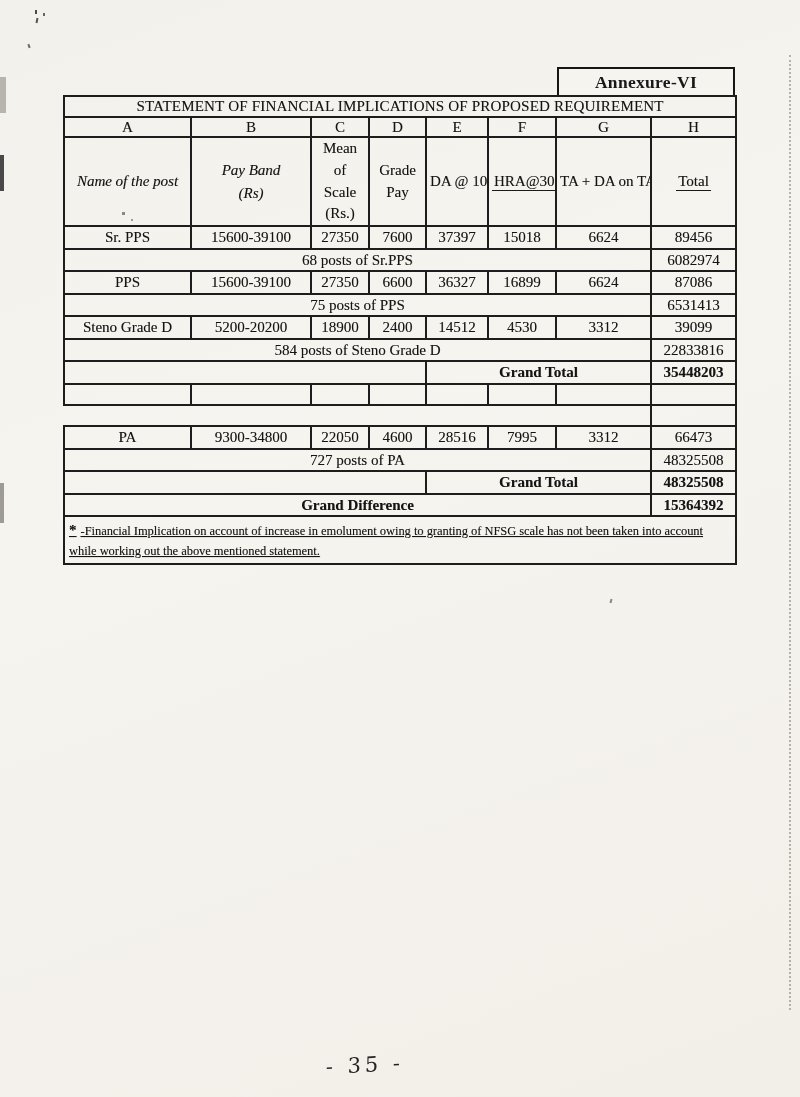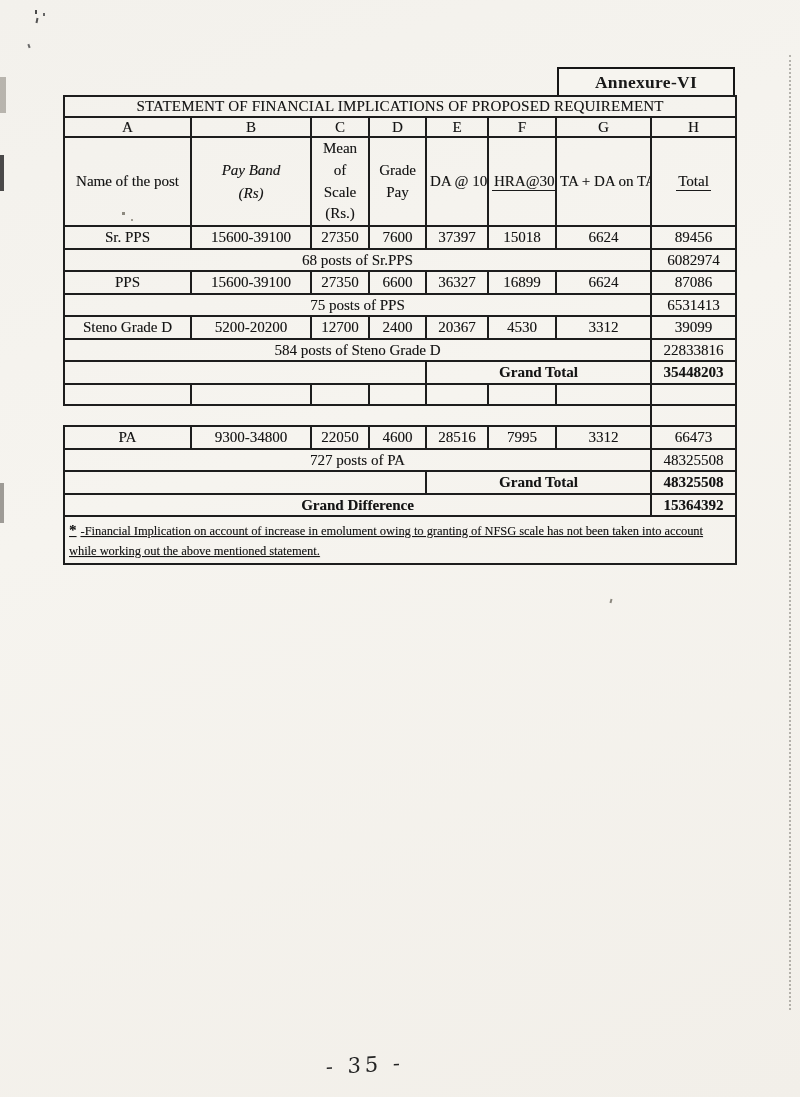--- a/index.html
+++ b/index.html
@@ -49,21 +49,21 @@
     overflow: hidden;
     white-space: nowrap;
     text-shadow: 0.3px 0.3px 0.6px rgba(25,25,25,0.35);
   }
 
   .r-title td { height: 19px; font-size: 16px; letter-spacing: 0.2px; }
   .r-letters td { height: 18px; font-size: 15.5px; }
   .und { border-bottom: 1.5px solid #1a1a1a; padding: 0 2px 1px 2px; }
 
   .r-header td { height: 87px; }
-  td.h-a { text-align: left; font-size: 14.5px; padding-left: 3px; }
+  td.h-a { text-align: left; font-size: 14.5px; padding-left: 3px; font-style: italic; }
   td.h-b { text-align: left; font-size: 15px; padding-left: 4px; line-height: 1.5; white-space: normal; font-style: italic; }
   td.h-c { font-size: 15px; line-height: 1.45; white-space: normal; }
   td.h-d { vertical-align: top; padding-top: 5px; font-size: 15px; line-height: 1.45; white-space: normal; }
   td.h-e { font-size: 11.5px; }
   td.h-f { font-size: 11.5px; }
   td.h-g { font-size: 11.5px; padding: 0 1px; }
   td.h-h { font-size: 15.5px; }
 
   .r-post td { height: 21px; }
   .r-span td { height: 20px; }
@@ -194,23 +194,23 @@
     </tr>
 
     <tr class="r-span">
       <td colspan="7" class="c-label">75 posts of PPS</td>
       <td>6531413</td>
     </tr>
 
     <tr class="r-post">
       <td class="c-post">Steno Grade D</td>
       <td class="c-band">5200-20200</td>
-      <td>12700</td>
+      <td>18900</td>
       <td>2400</td>
-      <td>20367</td>
+      <td>14512</td>
       <td>4530</td>
       <td>3312</td>
       <td>39099</td>
     </tr>
 
     <tr class="r-span">
       <td colspan="7" class="c-label">584 posts of Steno Grade D</td>
       <td>22833816</td>
     </tr>
 

